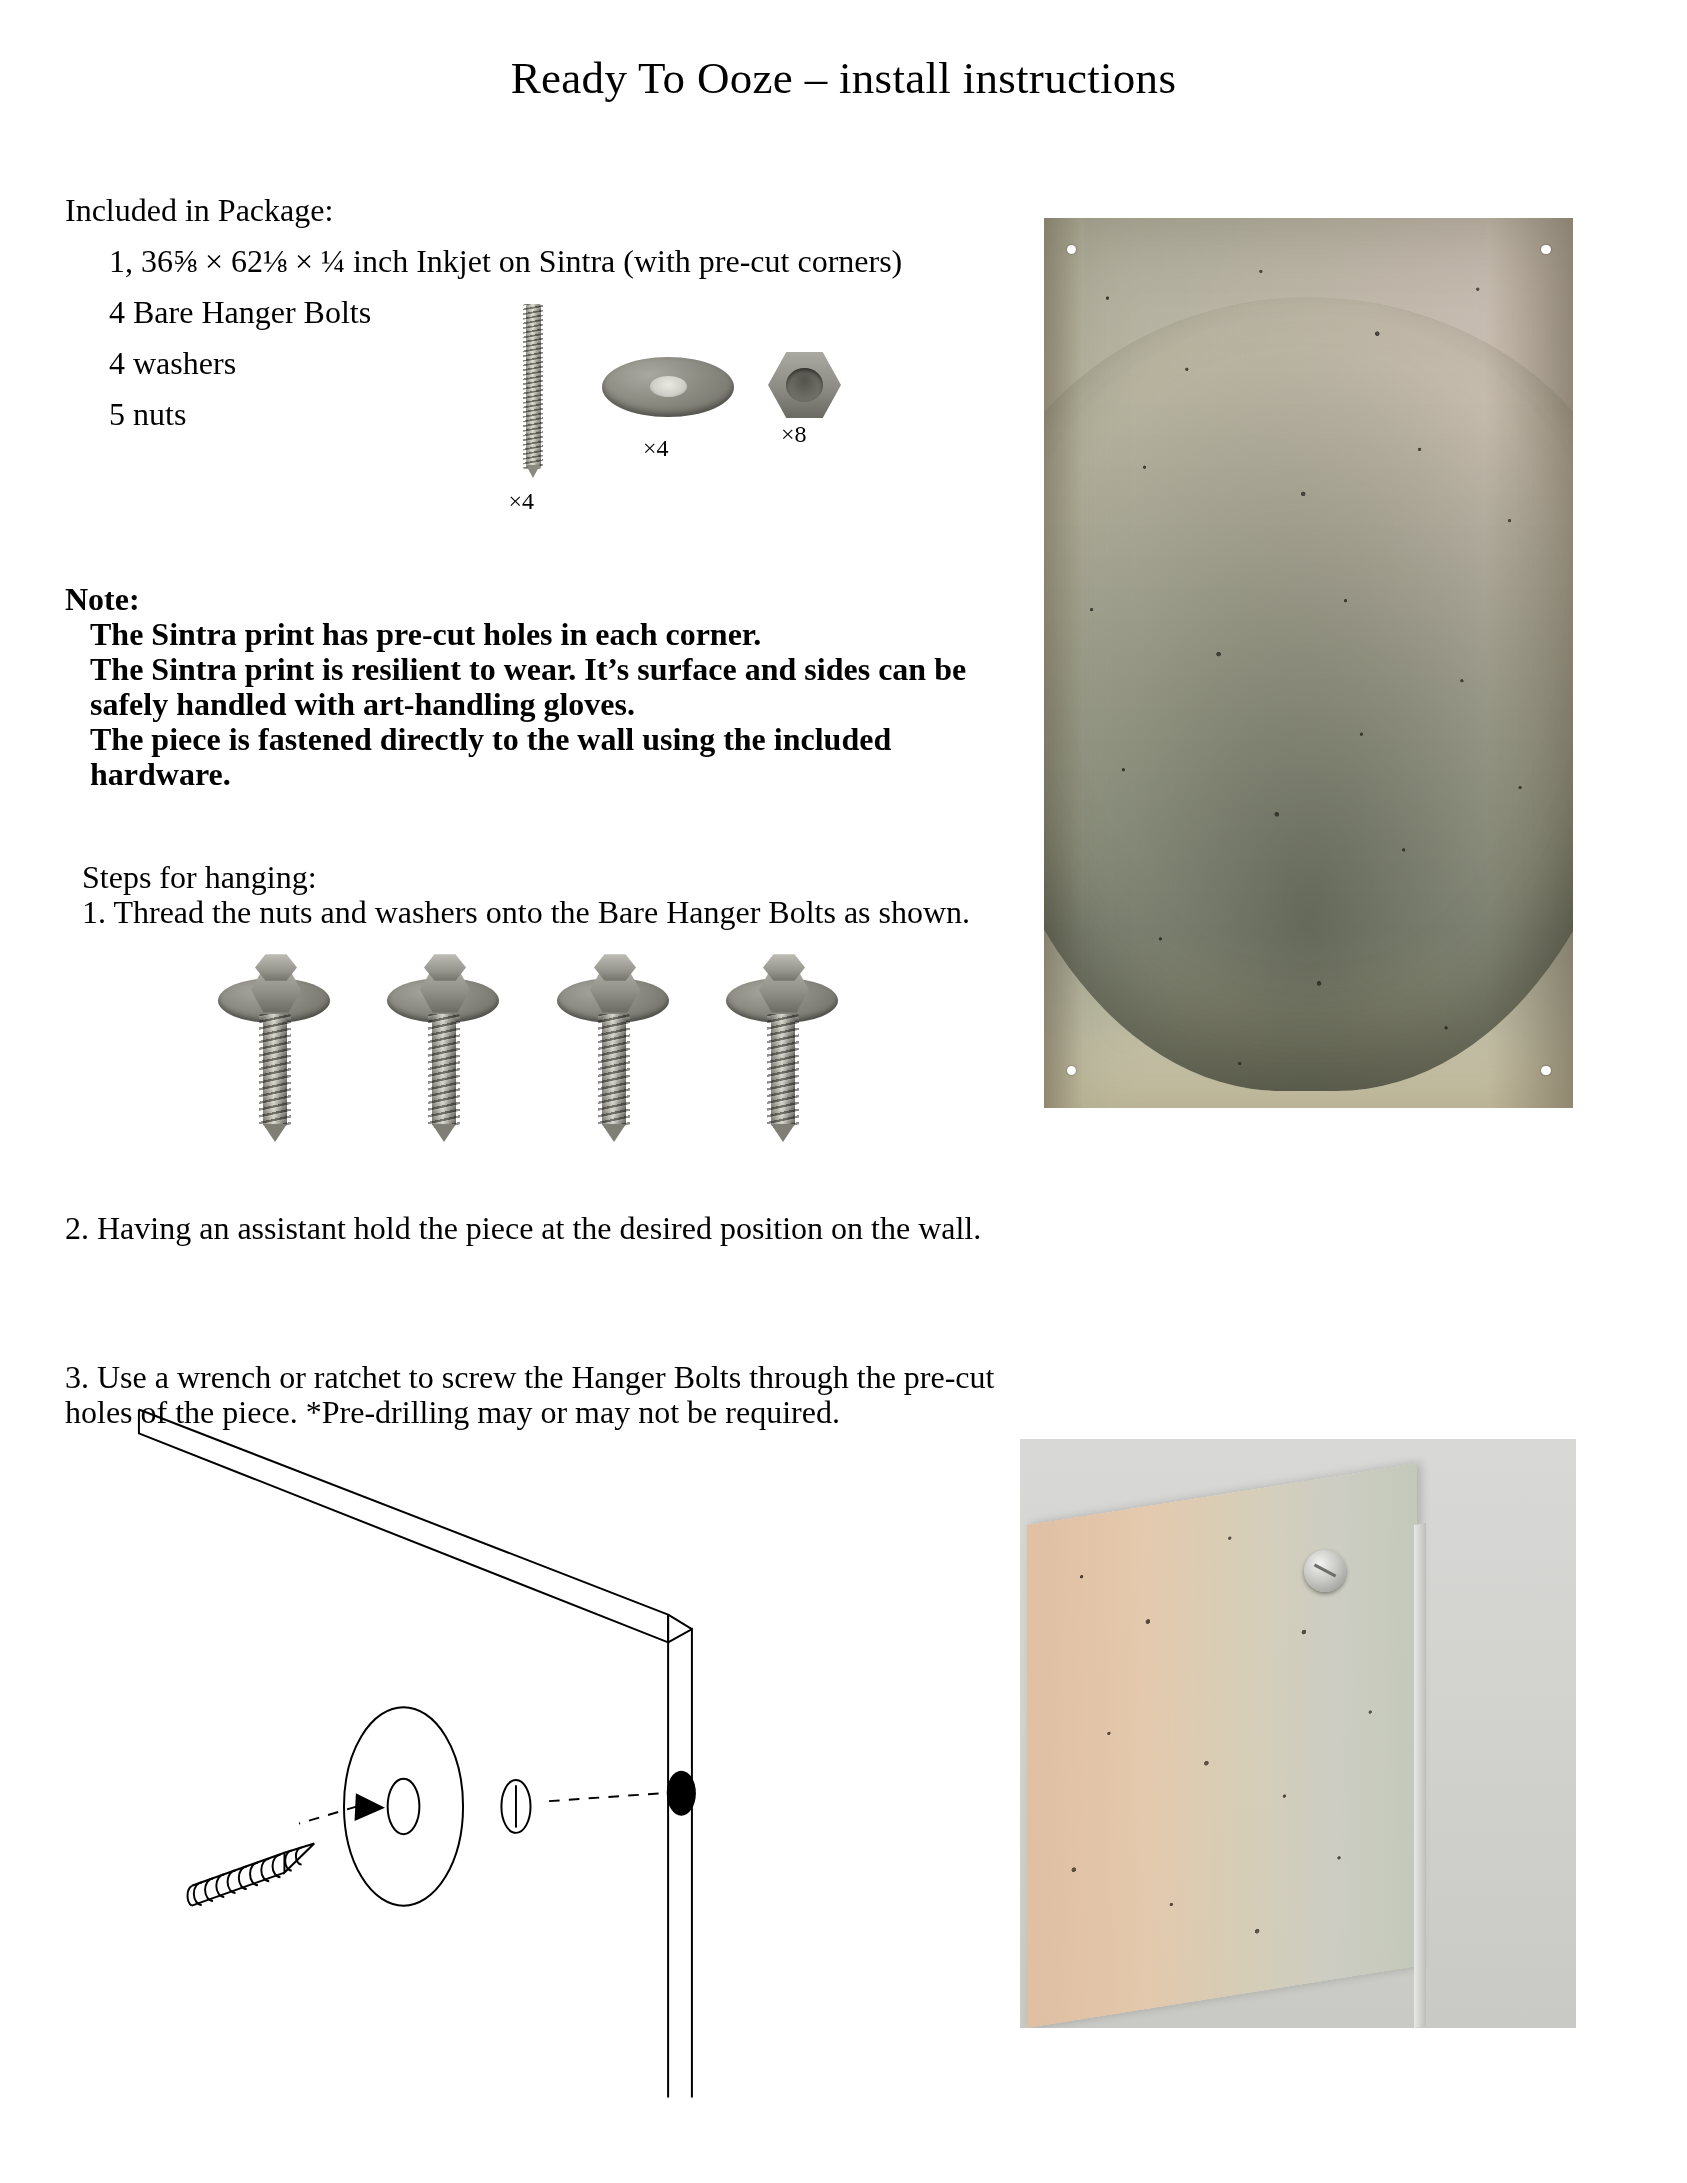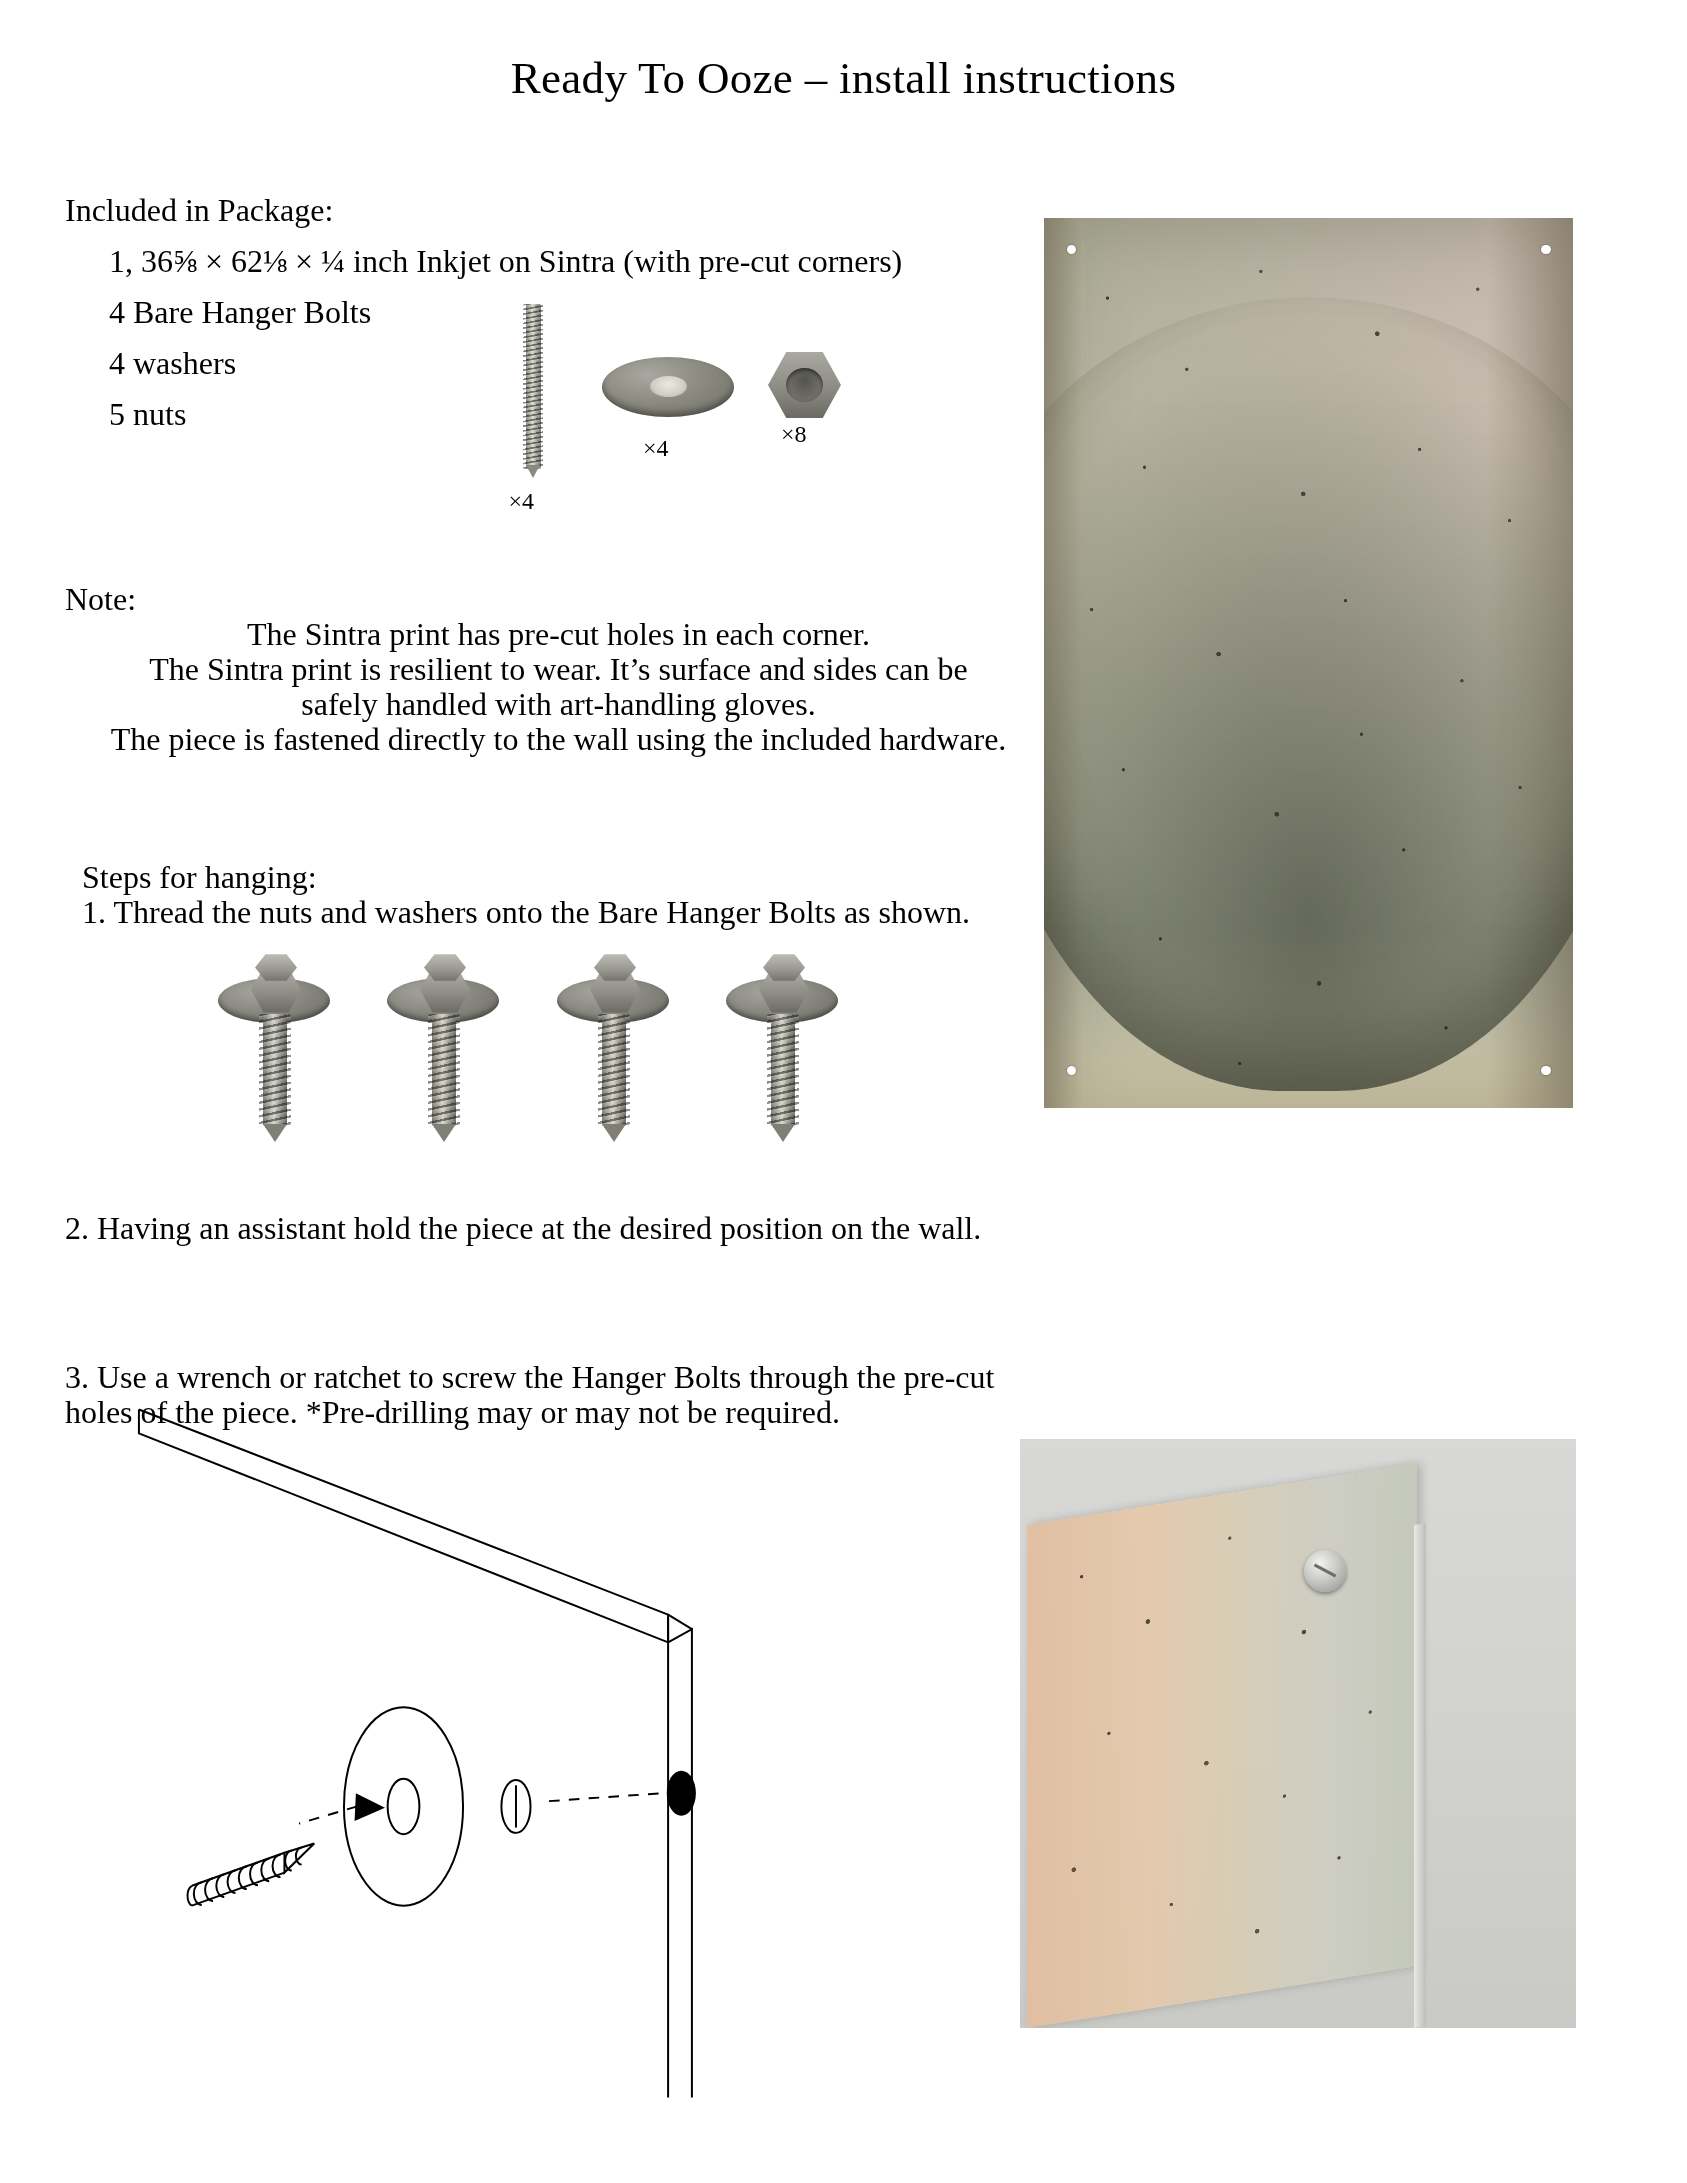--- a/index.html
+++ b/index.html
@@ -35,24 +35,24 @@
   }
 
   
   .block {
     position: absolute;
     font-size: 32px;
     line-height: 35px;
   }
   .block .lead { margin: 0; }
   .block .indent1 { margin: 16px 0 0 44px; }
-  .block .indent-small { margin: 0 17px 0 25px; text-align: center; }
+  .block .indent-small { margin: 0 17px 0 25px; }
 
   #included-block { left: 65px; top: 193px; width: 926px; }
-  #note-block { left: 65px; top: 582px; width: 979px; }
+  #note-block { left: 65px; top: 582px; width: 979px; font-weight: bold; }
   #steps-block { left: 70px; top: 860px; width: 992px; margin-left: 12px; }
   #step2-block { left: 65px; top: 1211px; width: 992px; }
   #step3-block { left: 65px; top: 1360px; width: 979px; }
 
   
   #hardware-diagram {
     position: absolute;
     left: 490px;
     top: 291px;
     width: 423px;

